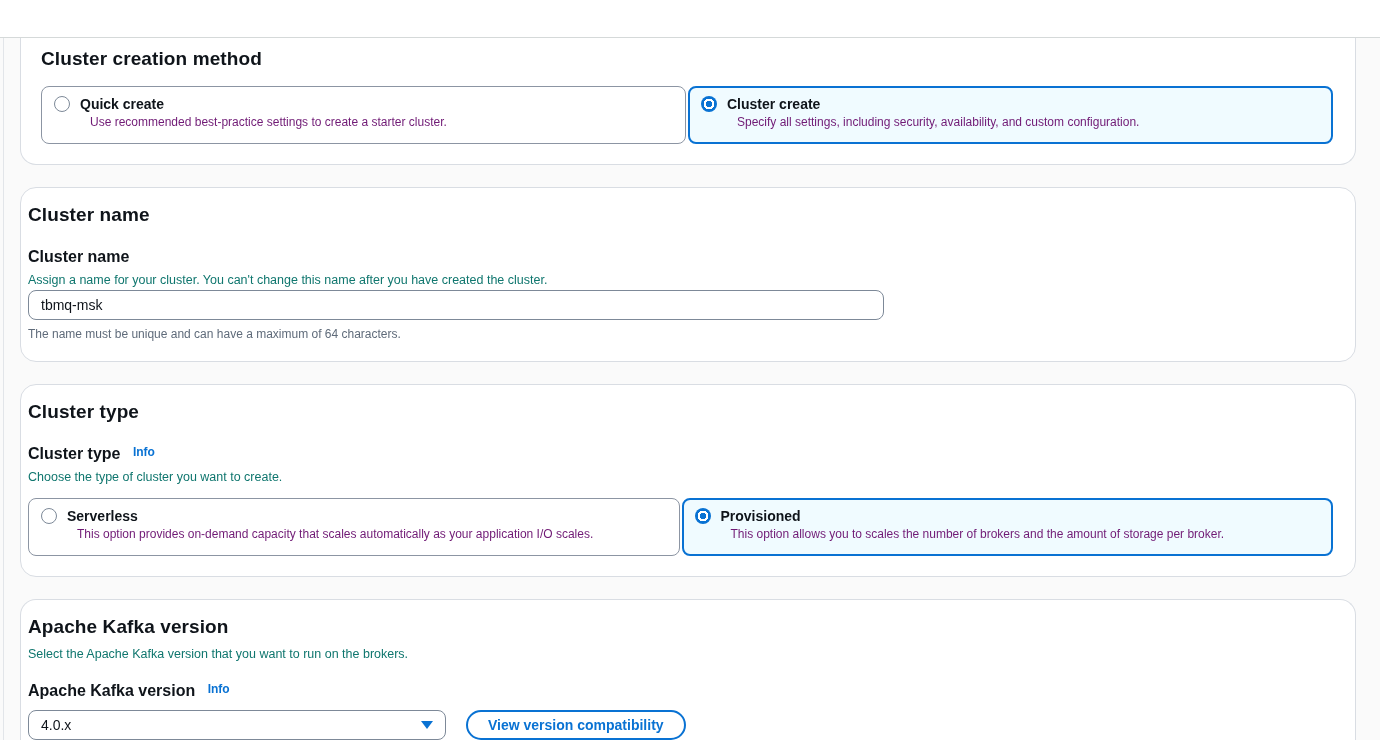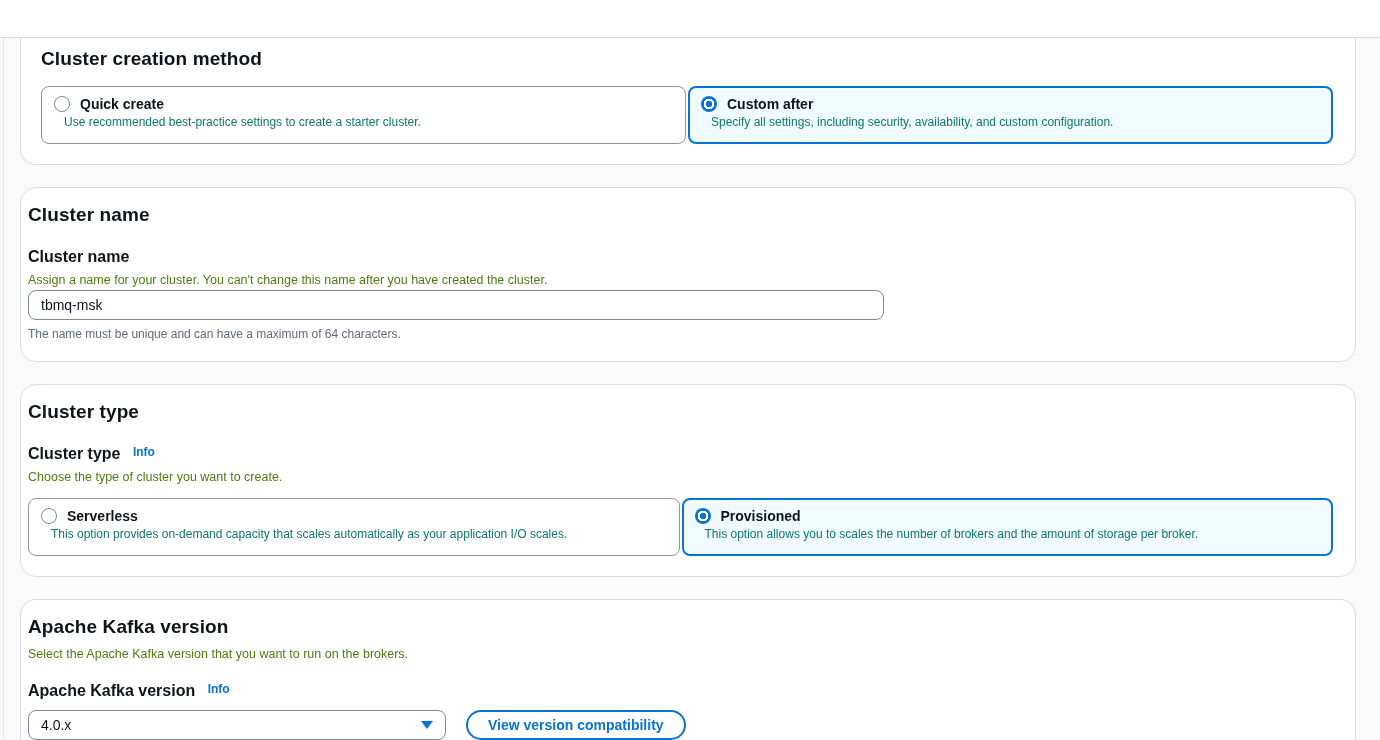--- a/index.html
+++ b/index.html
@@ -61,21 +61,21 @@
     font-size: 12px;
     font-weight: 700;
     color: #0972d3;
     margin-left: 8px;
     vertical-align: 3px;
     text-decoration: none;
     cursor: pointer;
   }
   .desc {
     font-size: 12.5px;
-    color: #4d7c0f;
+    color: #0f766e;
     line-height: 1.4;
   }
   
   .tiles {
     display: flex;
     gap: 2px;
     margin-right: 2px;
   }
   .tile {
     flex: 1;
@@ -95,24 +95,24 @@
     display: flex;
     align-items: center;
     gap: 10px;
   }
   .tile-label {
     font-size: 14px;
     font-weight: 700;
     color: #0f141a;
   }
   .tile-desc {
-    margin-left: 10px;
+    margin-left: 36px;
     margin-top: 3px;
     font-size: 12px;
-    color: #0f766e;
+    color: #701a75;
   }
   .radio {
     width: 16px; height: 16px;
     border-radius: 50%;
     border: 1px solid #7d8998;
     background: #ffffff;
     flex: none;
   }
   .radio.checked {
     border: none;
@@ -197,21 +197,21 @@
       <div class="tile">
         <div class="tile-head">
           <span class="radio"></span>
           <span class="tile-label">Quick create</span>
         </div>
         <div class="tile-desc">Use recommended best-practice settings to create a starter cluster.</div>
       </div>
       <div class="tile selected">
         <div class="tile-head">
           <span class="radio checked"></span>
-          <span class="tile-label">Custom after</span>
+          <span class="tile-label">Cluster create</span>
         </div>
         <div class="tile-desc">Specify all settings, including security, availability, and custom configuration.</div>
       </div>
     </div>
   </section>
 
   <section class="card">
     <h2 class="section-title mb22">Cluster name</h2>
     <h3 class="field-title mb6">Cluster name</h3>
     <div class="desc">Assign a name for your cluster. You can't change this name after you have created the cluster.</div>

